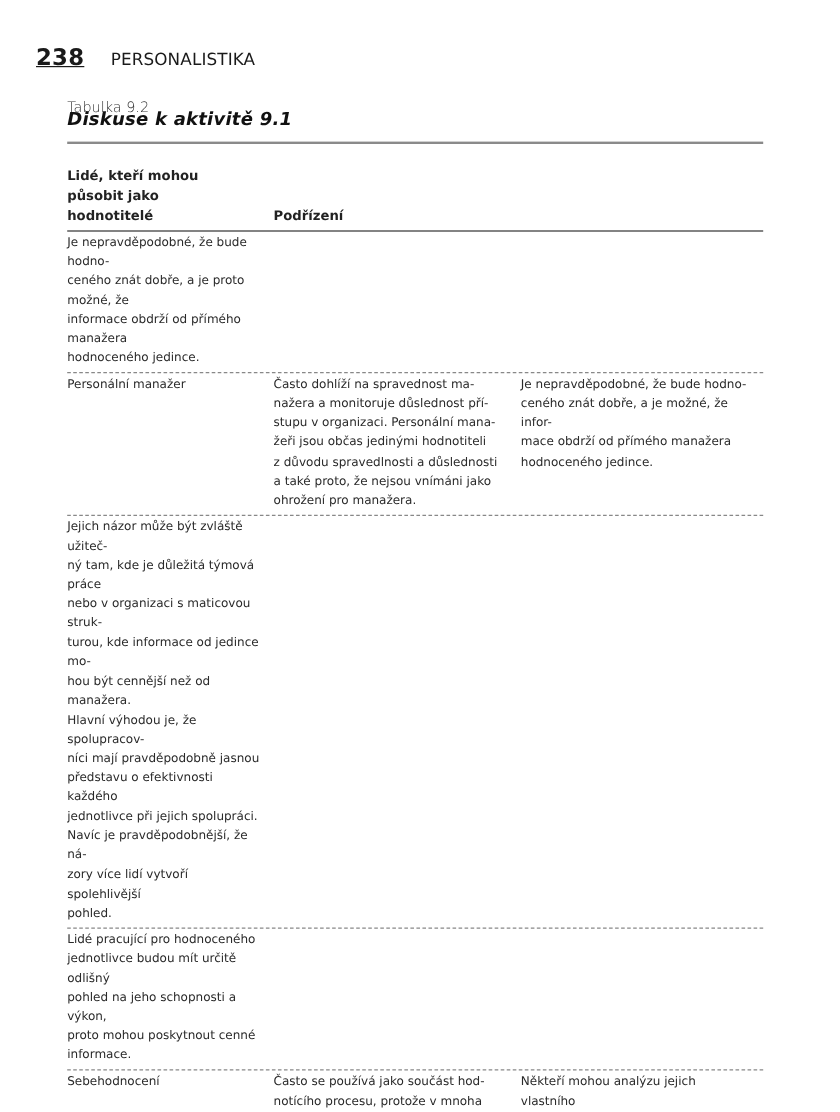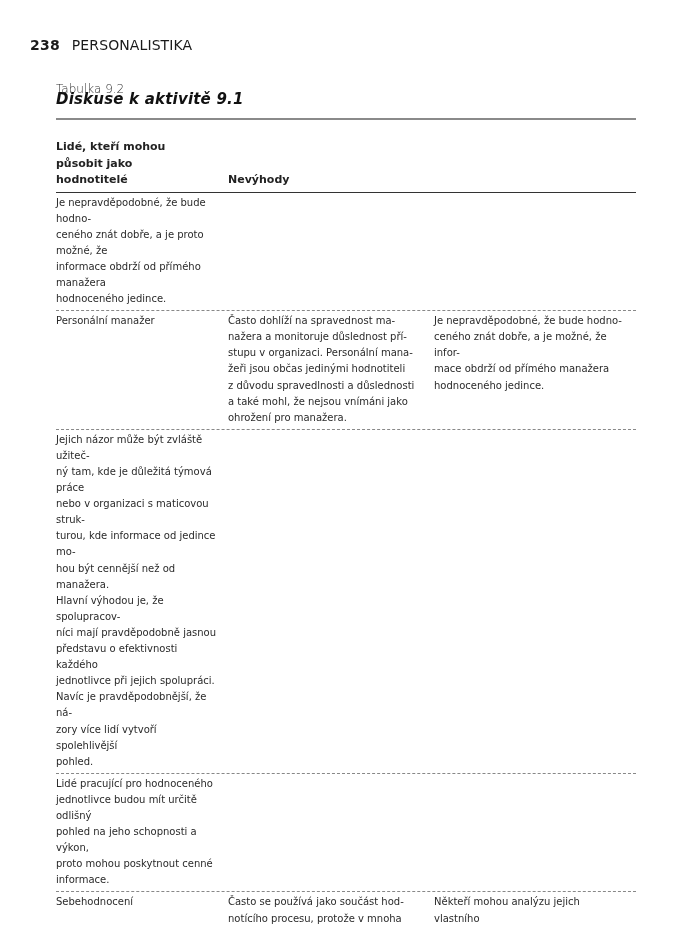--- a/index.html
+++ b/index.html
@@ -1,19 +1,19 @@
 <!DOCTYPE html>
 <html><head>
 <meta charset="utf-8">
 <style>
   html, body { margin: 0; padding: 0; background: #ffffff; }
   body { width: 700px; height: 927px; position: relative; font-family: "DejaVu Sans", sans-serif; color: #222; overflow: hidden; }
   .header { position: absolute; left: 30px; top: 37px; display: flex; align-items: baseline; }
-  .page-num { font-weight: bold; font-size: 14px; letter-spacing: 0.2px; color: #1a1a1a; }
-  .running-title { font-size: 14px; margin-left: 12px; letter-spacing: 0.1px; color: #1a1a1a; }
+  .page-num { font-weight: bold; font-size: 19px; letter-spacing: 0.2px; color: #1a1a1a; text-decoration: underline; }
+  .running-title { font-size: 14px; margin-left: 22px; letter-spacing: 0.1px; color: #1a1a1a; }
   .caption { position: absolute; left: 56px; top: 82px; font-size: 12px; font-weight: 300; color: #333; font-family: "DejaVu Sans", sans-serif; }
   .table-title { position: absolute; left: 56px; top: 90px; font-size: 15px; font-weight: bold; font-style: italic; color: #111; letter-spacing: 0.2px; }
   .title-rule { position: absolute; left: 56px; top: 118px; width: 580px; height: 2px; background: #8a8a8a; }
 
   .table { position: absolute; left: 56px; top: 139px; width: 580px; }
   .thead { display: grid; grid-template-columns: 172px 206px 202px; border-bottom: 1.5px solid #333; padding-bottom: 3px; }
   .th { font-weight: bold; font-size: 11px; line-height: 16.5px; color: #222; align-self: end; }
   .row { display: grid; grid-template-columns: 172px 206px 202px; border-bottom: 1px dashed #888; padding: 2px 0 3px 0; }
   .row.last { border-bottom: 1.5px solid #333; }
   .td { font-size: 10px; line-height: 16.1px; color: #2a2a2a; padding-right: 10px; white-space: pre-line; }
@@ -28,37 +28,37 @@
 
 <div class="caption">Tabulka 9.2</div>
 <div class="table-title">Diskuse k aktivitě 9.1</div>
 <div class="title-rule"></div>
 
 <div class="table">
   <div class="thead">
     <div class="th" style="white-space:pre-line">Lidé, kteří mohou
 působit jako
 hodnotitelé</div>
-    <div class="th">Nevýhody</div>
+    <div class="th">Podřízení</div>
   </div>
 
   <div class="row">
     <div class="td">Je nepravděpodobné, že bude hodno-
 ceného znát dobře, a je proto možné, že
 informace obdrží od přímého manažera
 hodnoceného jedince.</div>
   </div>
   <div class="row">
     <div class="td">Personální manažer</div>
     <div class="td">Často dohlíží na spravednost ma-
 nažera a monitoruje důslednost pří-
 stupu v organizaci. Personální mana-
 žeři jsou občas jedinými hodnotiteli
 z důvodu spravedlnosti a důslednosti
-a také mohl, že nejsou vnímáni jako
+a také proto, že nejsou vnímáni jako
 ohrožení pro manažera.</div>
     <div class="td">Je nepravděpodobné, že bude hodno-
 ceného znát dobře, a je možné, že infor-
 mace obdrží od přímého manažera
 hodnoceného jedince.</div>
   </div>
   <div class="row">
     <div class="td">Jejich názor může být zvláště užiteč-
 ný tam, kde je důležitá týmová práce
 nebo v organizaci s maticovou struk-

